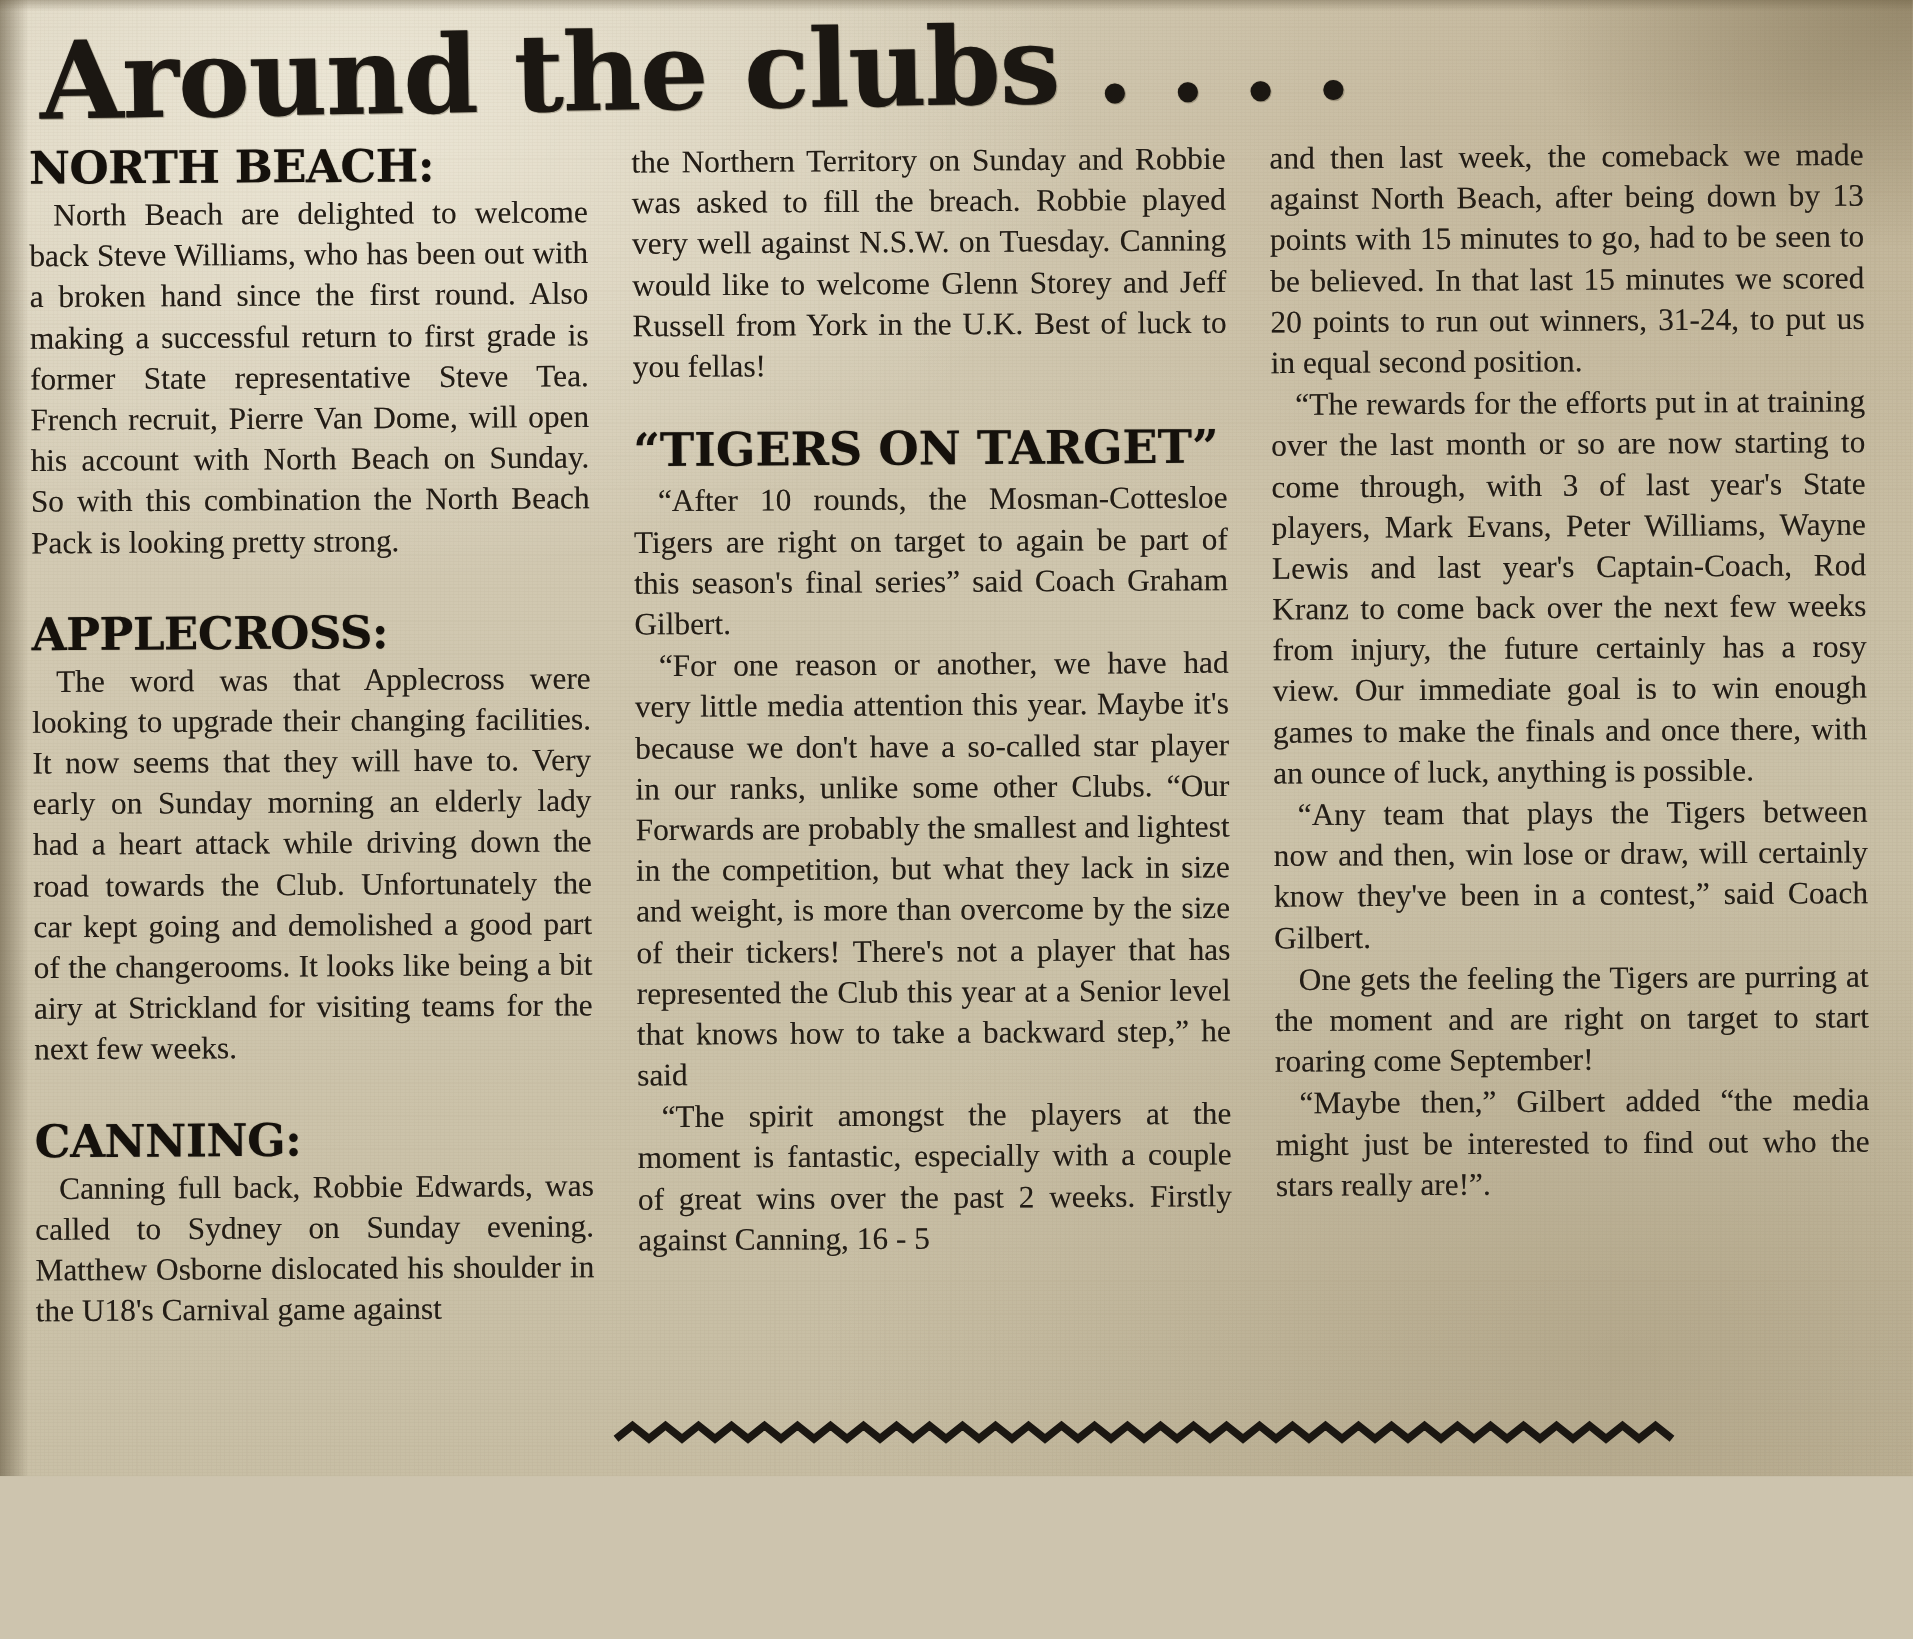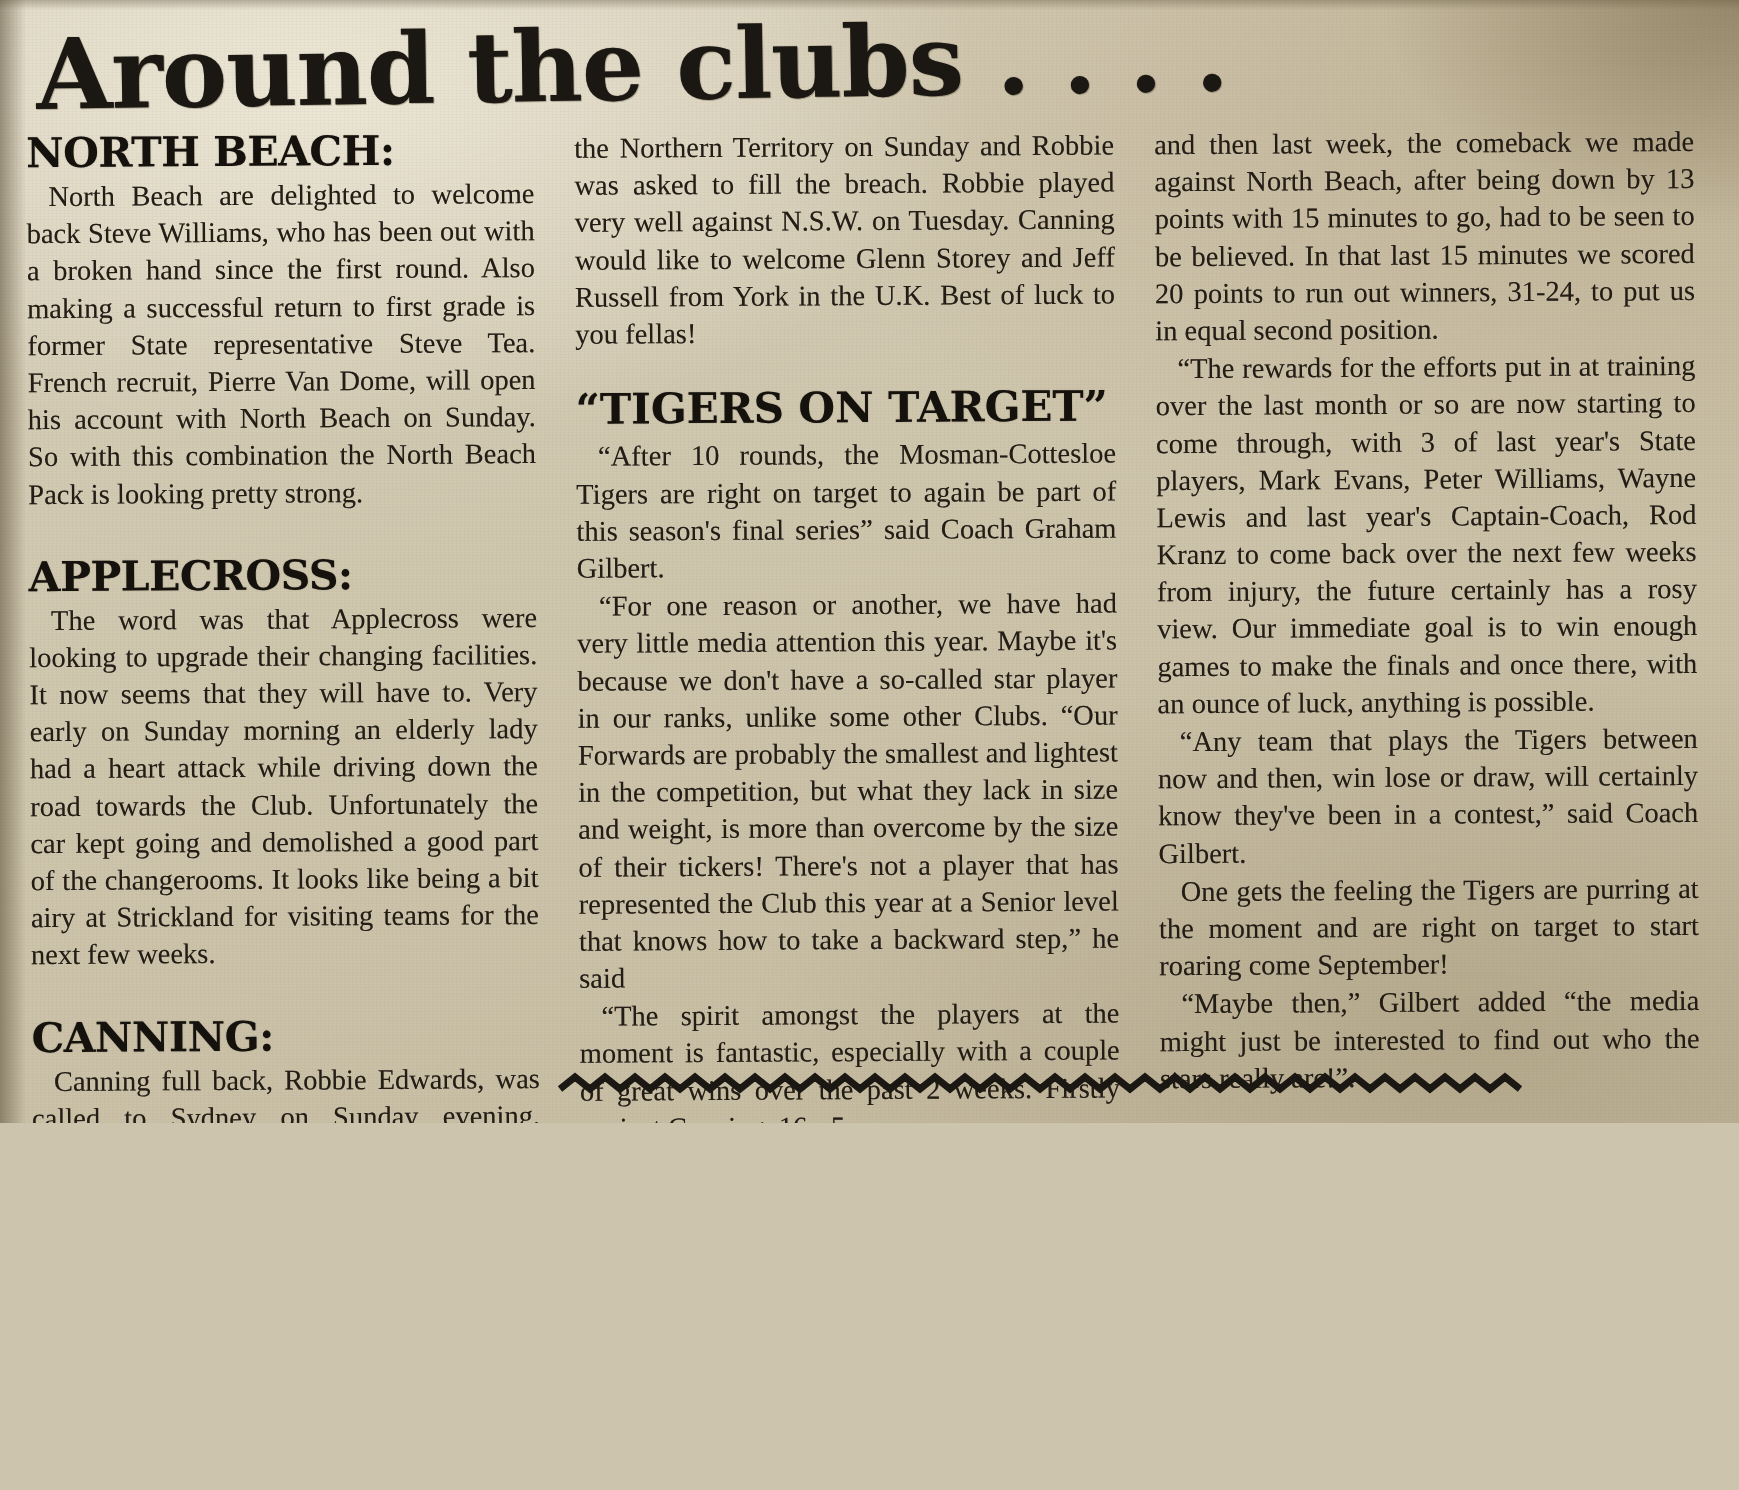--- a/index.html
+++ b/index.html
@@ -10,21 +10,21 @@
     width: 1739px;
     height: 1490px;
     background: #cdc4ae;
     font-family: "Liberation Serif", serif;
     overflow: hidden;
   }
   
   .page {
     position: relative;
     width: 1739px;
-    height: 1123px;
+    height: 1342px;
     background:
       radial-gradient(ellipse 55% 45% at 18% 8%, rgba(255,252,240,0.55), rgba(255,252,240,0) 70%),
       radial-gradient(ellipse 60% 50% at 85% 92%, rgba(150,134,102,0.35), rgba(150,134,102,0) 70%),
       radial-gradient(ellipse 70% 60% at 95% 5%, rgba(171,153,118,0.45), rgba(171,153,118,0) 75%),
       linear-gradient(160deg, #d8d0bb 0%, #d2c9b2 30%, #cbc2a9 60%, #c2b89d 100%);
     overflow: hidden;
   }
   .grain {
     position: absolute;
     inset: 0;

